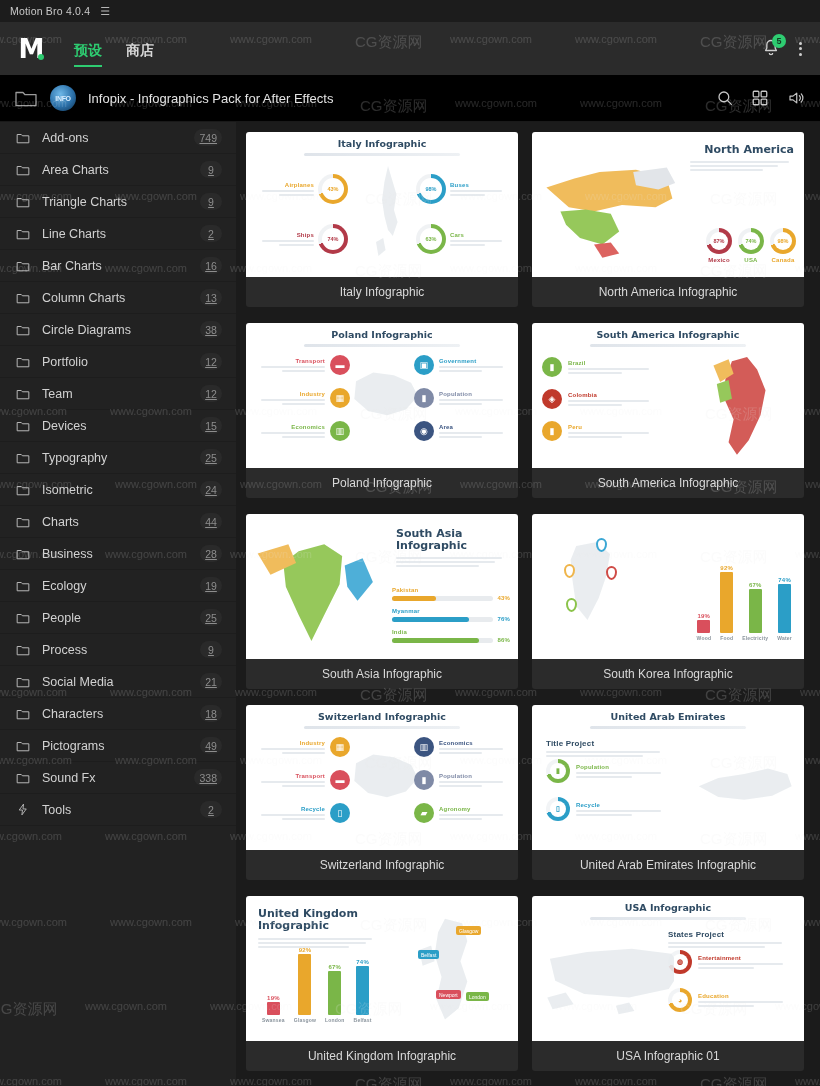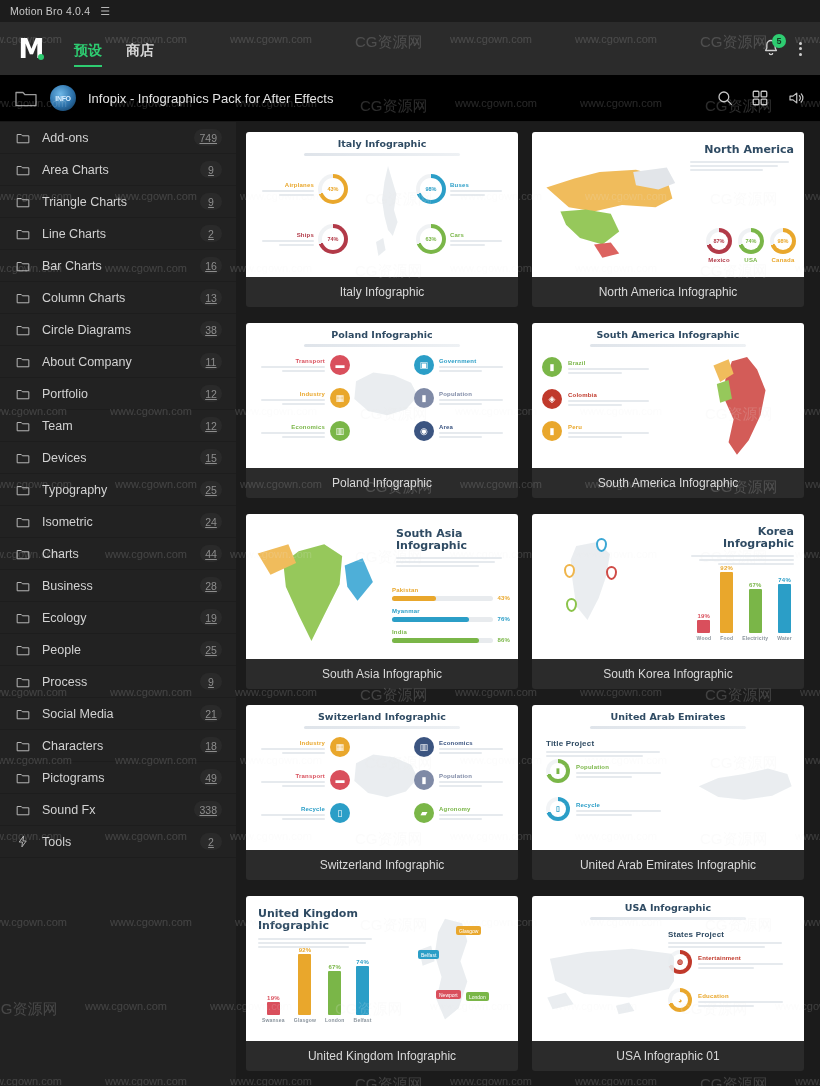--- a/index.html
+++ b/index.html
@@ -288,29 +288,20 @@
           </span>
           <span class="side-label">Circle Diagrams</span>
           <span class="side-count">38</span>
         </div>
         <div class="side-item">
           <span class="side-icon">
             <svg width="14" height="12" viewBox="0 0 24 20">
               <path d="M2 4h7l2 2.2h11v12H2z" fill="none" stroke="#b9b9b9" stroke-width="1.7" stroke-linejoin="round"></path>
             </svg>
           </span>
-          <span class="side-label">About Company</span>
-          <span class="side-count">11</span>
-        </div>
-        <div class="side-item">
-          <span class="side-icon">
-            <svg width="14" height="12" viewBox="0 0 24 20">
-              <path d="M2 4h7l2 2.2h11v12H2z" fill="none" stroke="#b9b9b9" stroke-width="1.7" stroke-linejoin="round"></path>
-            </svg>
-          </span>
           <span class="side-label">Portfolio</span>
           <span class="side-count">12</span>
         </div>
         <div class="side-item">
           <span class="side-icon">
             <svg width="14" height="12" viewBox="0 0 24 20">
               <path d="M2 4h7l2 2.2h11v12H2z" fill="none" stroke="#b9b9b9" stroke-width="1.7" stroke-linejoin="round"></path>
             </svg>
           </span>
           <span class="side-label">Team</span>
@@ -684,26 +675,20 @@
             <div class="card-thumb">
               <div class="ig">
                 <svg width="94" height="100" viewBox="0 0 100 100" preserveAspectRatio="none" class="map-silhouette" style="left:16px;top:22px">
                   <path d="M30 10 52 6 66 18 62 40 54 62 42 84 30 70 26 44 24 24z" fill="#e8ecef"></path>
                 </svg>
                 <div style="position:absolute;left:16px;top:22px;width:94px;height:100px">
                   <div class="pin" style="border:2.2px solid #3ba7d4;background:#fff;left:48px;top:2px"></div>
                   <div class="pin" style="border:2.2px solid #efb54b;background:#fff;left:16px;top:28px"></div>
                   <div class="pin" style="border:2.2px solid #cf4b46;background:#fff;left:58px;top:30px"></div>
                   <div class="pin" style="border:2.2px solid #8bc34a;background:#fff;left:18px;top:62px"></div>
-                </div>
-                <div style="position:absolute;right:10px;top:12px;width:108px">
-                  <div class="ig-title lg" style="text-align:right;line-height:1.1">Korea Infographic</div>
-                  <div class="lbl-lines" style="width:95%;margin-top:5px;margin-left:auto"></div>
-                  <div class="lbl-lines" style="width:88%;margin-left:auto"></div>
-                  <div class="lbl-lines" style="width:70%;margin-left:auto"></div>
                 </div>
                 <div style="position:absolute;right:12px;bottom:18px;display:flex;align-items:flex-end;gap:9px;height:86px">
                   <div style="display:flex;flex-direction:column;align-items:center;justify-content:flex-end">
                     <span class="lbl" style="color:#d94f5c;margin-bottom:1px">19%</span>
                     <div class="vbar" style="height:13px;background:#d94f5c"></div>
                     <span class="lbl" style="color:#8a949d;margin-top:2px;font-size:5px">Wood</span>
                   </div>
                   <div style="display:flex;flex-direction:column;align-items:center;justify-content:flex-end">
                     <span class="lbl" style="color:#e9a72c;margin-bottom:1px">92%</span>
                     <div class="vbar" style="height:61px;background:#e9a72c"></div>

